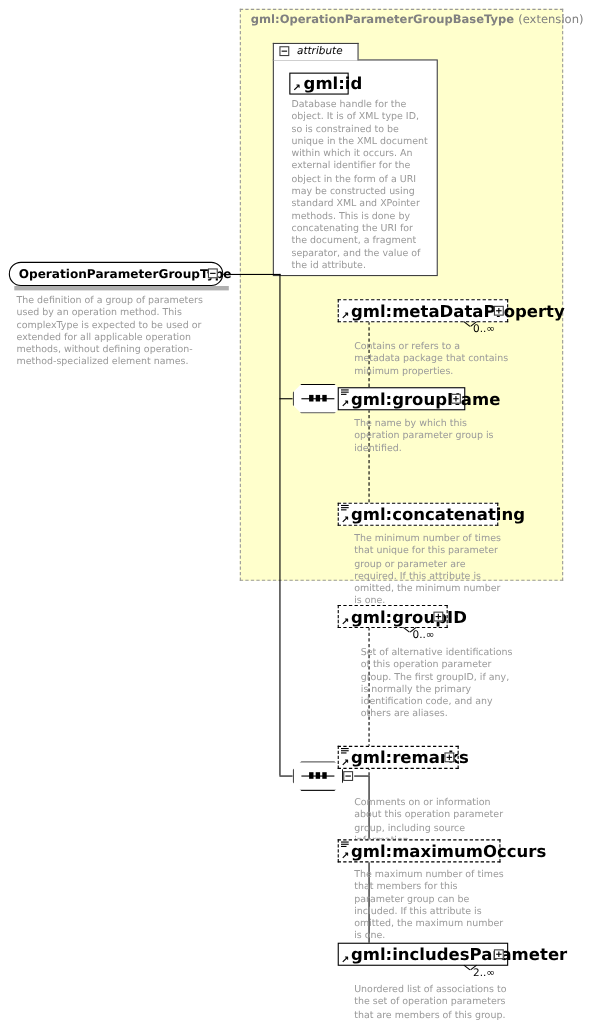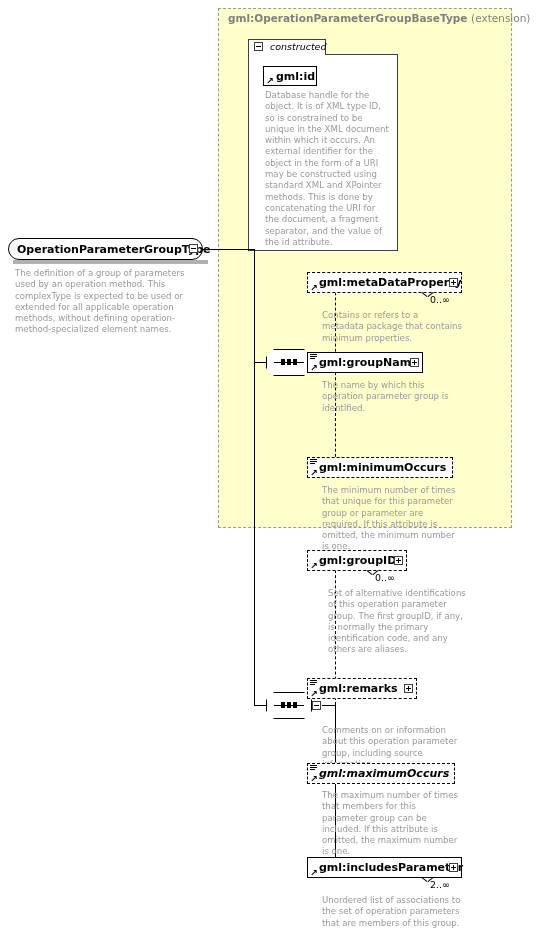--- a/index.html
+++ b/index.html
@@ -54,21 +54,21 @@
     position:absolute;height:21px;box-sizing:border-box;
     background:#ffffff;
     display:flex;align-items:center;
   }
   .el.solid{border:1.5px solid #000000;}
   .el.dashed{border:1.5px dashed #000000;}
   .el .shadow{
     position:absolute;left:4px;top:21px;height:4px;right:-4px;background:#b0b0b0;z-index:-1;
   }
   .el-name{
-    font-size:11px;font-weight:bold;color:#000;white-space:nowrap;
+    font-size:15px;font-weight:bold;color:#000;white-space:nowrap;
     padding-left:2px;
   }
   
   .lines-ico{
     position:absolute;left:2px;top:1px;width:7px;height:5px;
   }
   .lines-ico i{display:block;height:1px;background:#000;margin-bottom:1px;}
   .lines-ico i:nth-child(1){width:7px;}
   .lines-ico i:nth-child(2){width:7px;}
   .lines-ico i:nth-child(3){width:5px;}
@@ -150,21 +150,21 @@
 
 <div class="abs" id="ext-box"></div>
 <div class="abs" id="ext-title">
   <span>gml:OperationParameterGroupBaseType</span>
   <span class="light">(extension)</span>
 </div>
 
 <div class="abs" id="attr-panel"></div>
 <div class="abs" id="attr-tab"></div>
 <div class="abs pm-box" style="left:254px;top:42px;"></div>
-<div class="abs" id="attr-tab-label">constructed</div>
+<div class="abs" id="attr-tab-label">attribute</div>
 
 <div class="el solid" id="gmlid">
   <span class="shadow"></span>
   <span class="arrow-ico">↗</span>
   <span class="el-name" style="padding-left:12px;">gml:id</span>
 </div>
 <div class="desc" style="left:265px;top:90px;width:126px;">Database handle for the object.  It is of XML type ID, so is constrained to be unique in the XML document within which it occurs.  An external identifier for the object in the form of a URI may be constructed using standard XML and XPointer methods.  This is done by concatenating the URI for the document, a fragment separator, and the value of the id attribute.</div>
 
 <div class="abs" id="root-shadow"></div>
 <div class="abs" id="root-box">
@@ -240,21 +240,21 @@
 <div class="desc" style="left:322px;top:380px;width:140px;">The name by which this operation parameter group is identified.</div>
 
 <div class="el dashed" style="left:307px;top:457px;width:146px;">
   <span class="shadow"></span>
   <span class="lines-ico">
       <i></i>
       <i></i>
       <i></i>
     </span>
   <span class="arrow-ico">↗</span>
-  <span class="el-name" style="padding-left:11px;">gml:minimumOccurs</span>
+  <span class="el-name" style="padding-left:11px;">gml:concatenating</span>
 </div>
 <div class="desc" style="left:322px;top:485px;width:140px;">The minimum number of times that unique for this parameter group or parameter are required. If this attribute is omitted, the minimum number is one.</div>
 
 <div class="el dashed" style="left:307px;top:550px;width:100px;">
   <span class="shadow"></span>
   <span class="arrow-ico">↗</span>
   <span class="el-name" style="padding-left:11px;">gml:groupID</span>
   <span class="pm-box plus"></span>
 </div>
 <div class="vmark" style="left:367px;top:570px;"></div>
@@ -275,21 +275,21 @@
 <div class="desc" style="left:322px;top:705px;width:140px;margin-top:20px;">Comments on or information about this operation parameter group, including source information.</div>
 
 <div class="el dashed" style="left:307px;top:763px;width:148px;">
   <span class="shadow"></span>
   <span class="lines-ico">
       <i></i>
       <i></i>
       <i></i>
     </span>
   <span class="arrow-ico">↗</span>
-  <span class="el-name" style="padding-left:11px;font-style:italic;">gml:maximumOccurs</span>
+  <span class="el-name" style="padding-left:11px;">gml:maximumOccurs</span>
 </div>
 <div class="desc" style="left:322px;top:790px;width:140px;">The maximum number of times that members for this parameter group can be included. If this attribute is omitted, the maximum number is one.</div>
 
 <div class="el solid" style="left:307px;top:857px;width:155px;">
   <span class="shadow"></span>
   <span class="arrow-ico">↗</span>
   <span class="el-name" style="padding-left:11px;">gml:includesParameter</span>
   <span class="pm-box plus"></span>
 </div>
 <div class="vmark" style="left:422px;top:877px;"></div>

